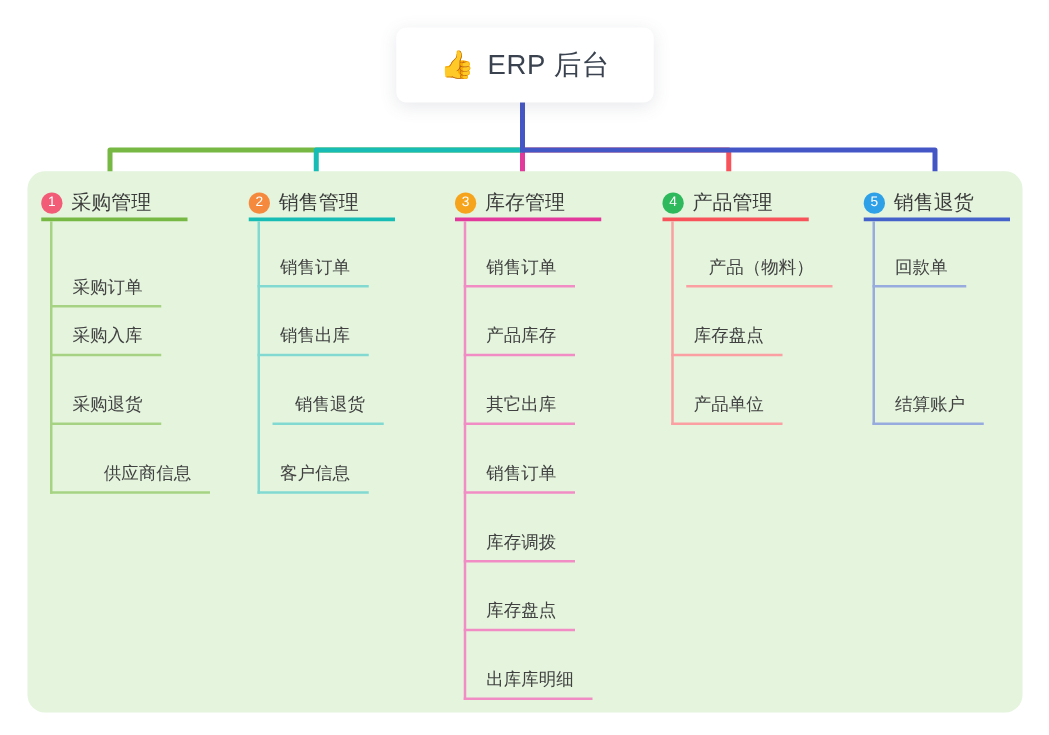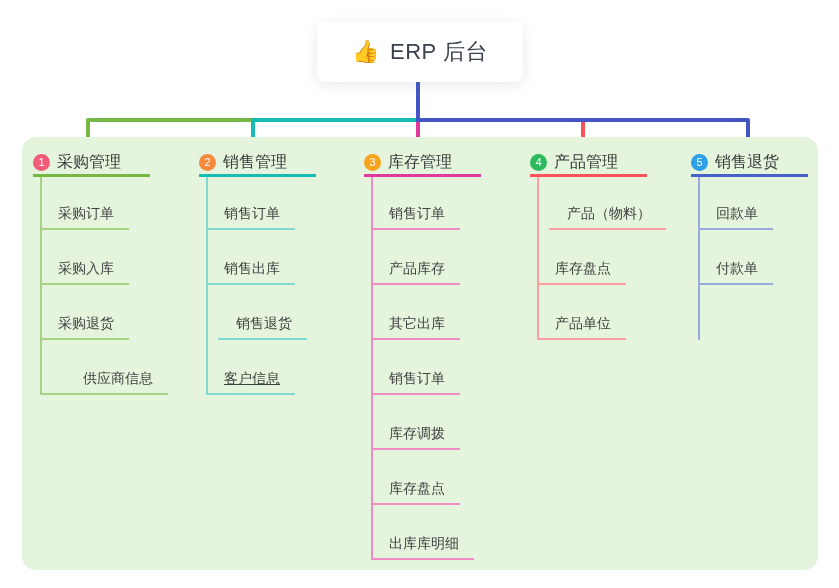--- a/index.html
+++ b/index.html
@@ -58,35 +58,35 @@
     <span>ERP 后台</span>
   </div>
 
   <div id="branches">
       <div class="branch" style="left: 33px;">
         <div class="branch-title" style="border-bottom-color: rgb(118, 184, 67);">
           <span class="badge" style="background: rgb(242, 92, 119);">1</span>
           <span>采购管理</span>
         </div>
         <div class="spine" style="left: 7px; top: 177px; height: 218px; border-left-color: rgb(166, 211, 131);"></div>
-        <div class="child" style="left: 7px; top: 203px; border-bottom-color: rgb(166, 211, 131);">采购订单</div>
+        <div class="child" style="left: 7px; top: 219px; border-bottom-color: rgb(166, 211, 131);">采购订单</div>
         <div class="child" style="left: 7px; top: 258px; border-bottom-color: rgb(166, 211, 131);">采购入库</div>
         <div class="child" style="left: 7px; top: 313px; border-bottom-color: rgb(166, 211, 131);">采购退货</div>
         <div class="child" style="left: 7px; top: 368px; border-bottom-color: rgb(166, 211, 131); padding-left: 43px;">供应商信息</div>
       </div>
       <div class="branch" style="left: 199px;">
         <div class="branch-title" style="border-bottom-color: rgb(23, 188, 180);">
           <span class="badge" style="background: rgb(245, 138, 63);">2</span>
           <span>销售管理</span>
         </div>
         <div class="spine" style="left: 7px; top: 177px; height: 218px; border-left-color: rgb(130, 217, 209);"></div>
         <div class="child" style="left: 7px; top: 203px; border-bottom-color: rgb(130, 217, 209);">销售订单</div>
         <div class="child" style="left: 7px; top: 258px; border-bottom-color: rgb(130, 217, 209);">销售出库</div>
         <div class="child" style="left: 19px; top: 313px; border-bottom-color: rgb(130, 217, 209);">销售退货</div>
-        <div class="child" style="left: 7px; top: 368px; border-bottom-color: rgb(130, 217, 209); text-decoration: underline;">客户信息</div>
+        <div class="child" style="left: 7px; top: 368px; border-bottom-color: rgb(130, 217, 209);">客户信息</div>
       </div>
       <div class="branch" style="left: 364px;">
         <div class="branch-title" style="border-bottom-color: rgb(226, 58, 156);">
           <span class="badge" style="background: rgb(247, 164, 29);">3</span>
           <span>库存管理</span>
         </div>
         <div class="spine" style="left: 7px; top: 177px; height: 383px; border-left-color: rgb(241, 140, 197);"></div>
         <div class="child" style="left: 7px; top: 203px; border-bottom-color: rgb(241, 140, 197);">销售订单</div>
         <div class="child" style="left: 7px; top: 258px; border-bottom-color: rgb(241, 140, 197);">产品库存</div>
         <div class="child" style="left: 7px; top: 313px; border-bottom-color: rgb(241, 140, 197);">其它出库</div>
@@ -105,16 +105,16 @@
         <div class="child" style="left: 7px; top: 258px; border-bottom-color: rgb(251, 159, 162);">库存盘点</div>
         <div class="child" style="left: 7px; top: 313px; border-bottom-color: rgb(251, 159, 162);">产品单位</div>
       </div>
       <div class="branch" style="left: 691px;">
         <div class="branch-title" style="border-bottom-color: rgb(68, 98, 201);">
           <span class="badge" style="background: rgb(45, 160, 232);">5</span>
           <span>销售退货</span>
         </div>
         <div class="spine" style="left: 7px; top: 177px; height: 163px; border-left-color: rgb(151, 171, 223);"></div>
         <div class="child" style="left: 7px; top: 203px; border-bottom-color: rgb(151, 171, 223);">回款单</div>
-        <div class="child" style="left: 7px; top: 258px; border-bottom-color: rgb(151, 171, 223);">付款单</div>
+        <div class="child" style="left: 7px; top: 313px; border-bottom-color: rgb(151, 171, 223);">结算账户</div>
       </div>
     </div>
 </div>
 
 </body></html>

